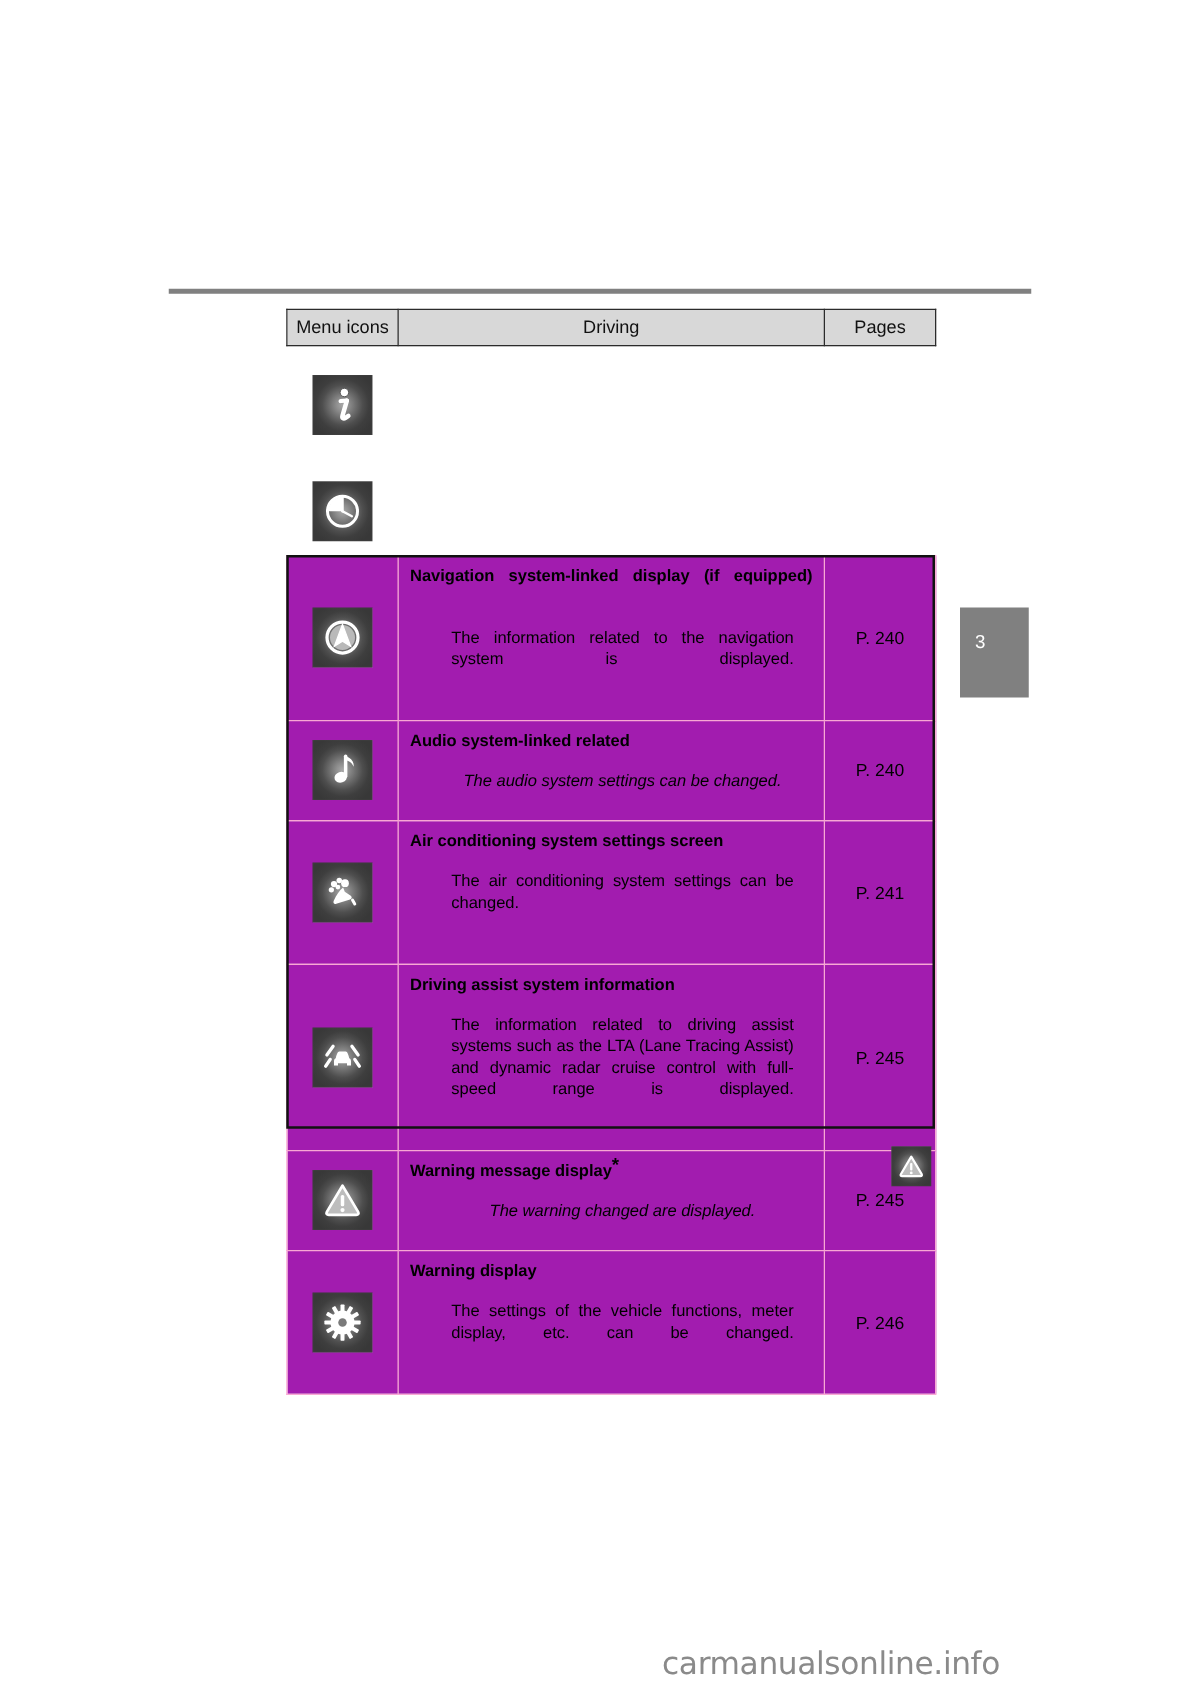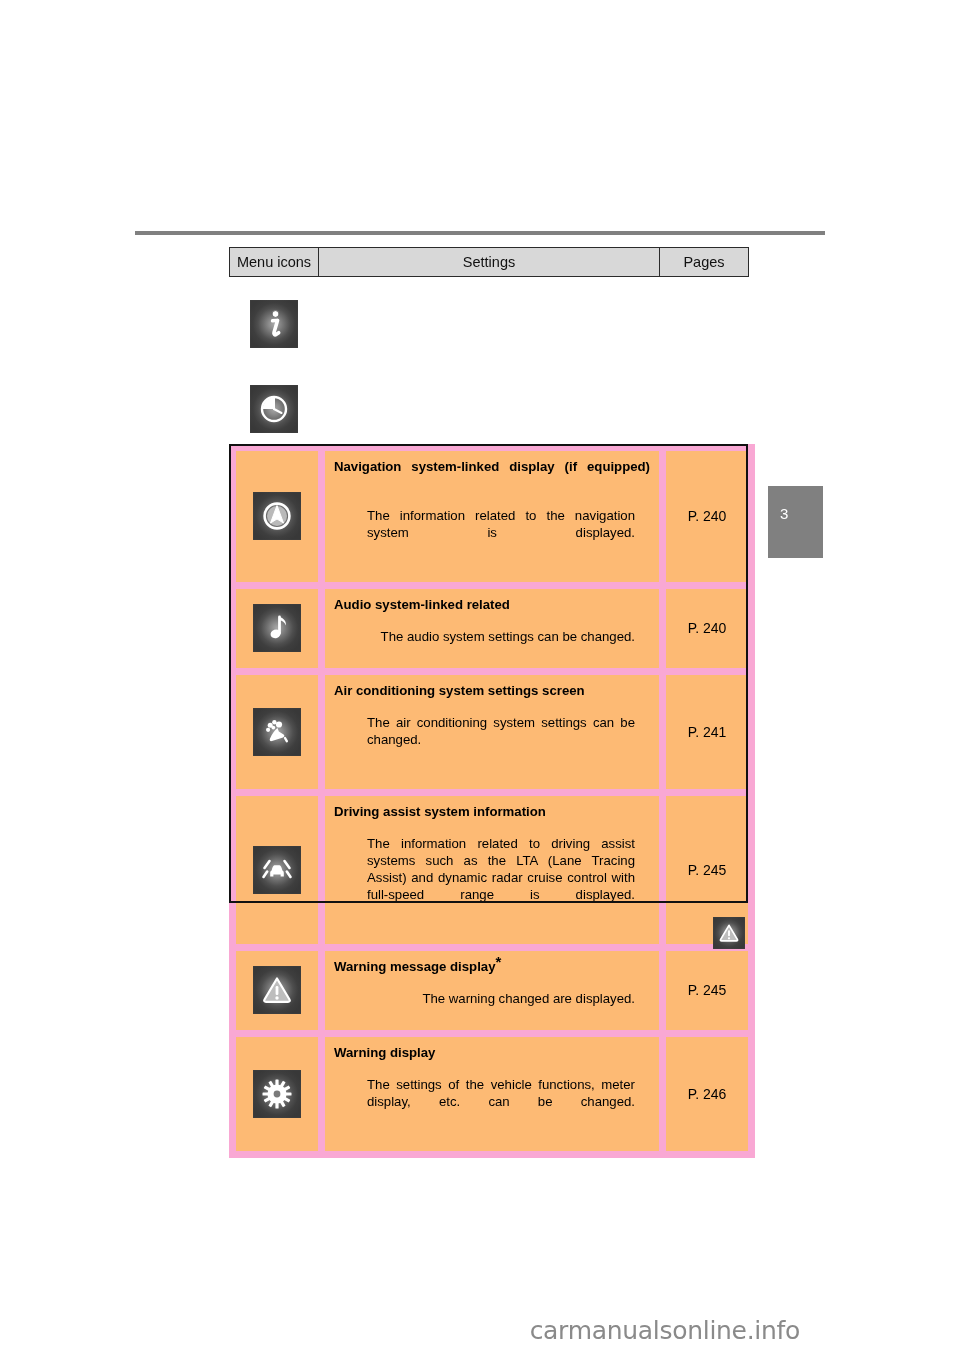--- a/index.html
+++ b/index.html
@@ -80,24 +80,24 @@
     font-weight: normal;
     font-size: 14.5px;
     color: #111;
     height: 28px;
     padding: 0;
     text-align: center;
     font-family: "Liberation Sans", sans-serif;
   }
 
   .menu-table td {
-    border: 7px solid #f9a8d4;
+    border: 1px solid #f9a8d4;
     padding: 0;
     vertical-align: middle;
-    background: #fdba74;
+    background: #a21caf;
   }
 
   
   .table-body-frame {
     position: absolute;
     left: 229px;
     top: 444px;
     width: 519px;
     height: 459px;
     border: 2px solid #111;
@@ -135,21 +135,21 @@
     margin: 15px;
     padding-left: 18px;
     text-align: justify;
     text-justify: inter-word;
   }
   .row-desc.last-line::after {
     content: "";
     display: inline-block;
     width: 100%;
   }
-  .row-desc.nojust { text-align: right; }
+  .row-desc.nojust { text-align: center; font-style: italic; }
   .row-title.nojust { text-align: left; }
 
   sup.asterisk {
     font-size: 15px;
     font-weight: bold;
     line-height: 0;
     position: relative;
     top: 2px;
   }
 
@@ -210,21 +210,21 @@
 
 <table class="menu-table">
   <colgroup>
     <col class="c-icon">
       <col class="c-cont">
       <col class="c-pages">
   </colgroup>
   <thead>
     <tr>
       <th>Menu icons</th>
-      <th>Settings</th>
+      <th>Driving</th>
       <th>Pages</th>
     </tr>
   </thead>
 </table>
 
 <table class="menu-table" style="top:444px;">
   <colgroup>
     <col class="c-icon">
       <col class="c-cont">
       <col class="c-pages">

